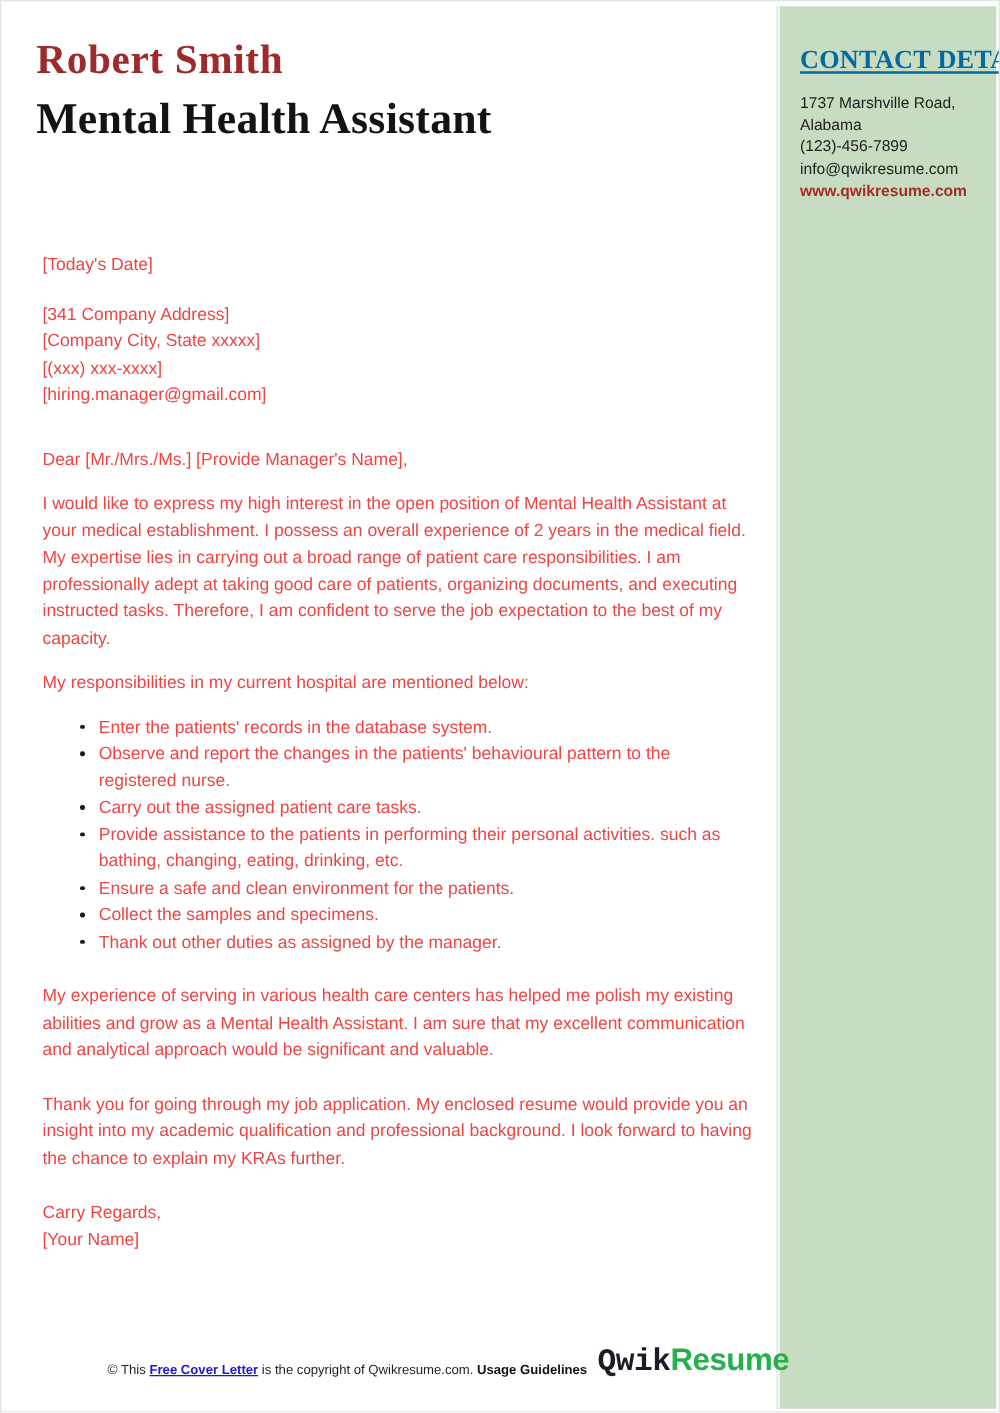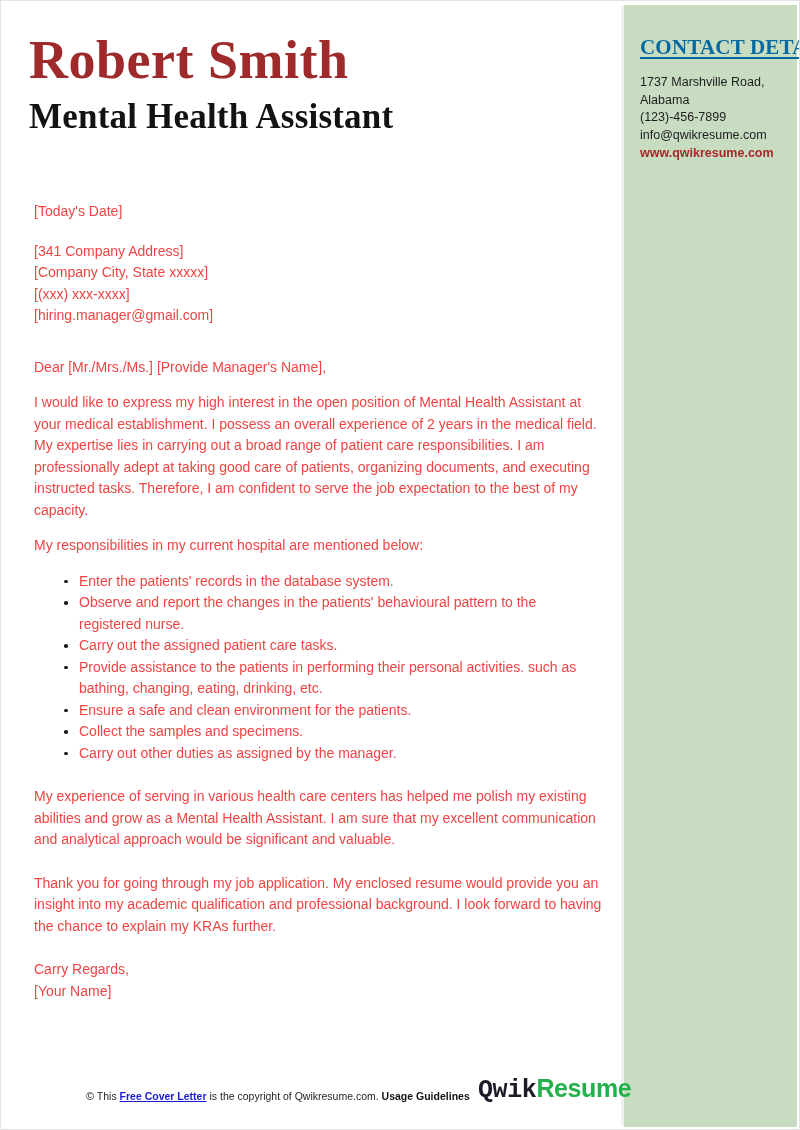--- a/index.html
+++ b/index.html
@@ -59,21 +59,21 @@
 
   
   .header {
     position: absolute;
     left: 28px;
     top: 30px;
     width: 580px;
   }
   .cand-name {
     font-family: "Liberation Serif", serif;
-    font-size: 54px;
+    font-size: 33px;
     font-weight: bold;
     color: #9e2a2b;
     line-height: 1.08;
     margin: 0;
     letter-spacing: 0.5px;
   }
   .cand-title {
     font-family: "Liberation Serif", serif;
     font-size: 35px;
     font-weight: bold;
@@ -202,21 +202,21 @@
 
     <p>My responsibilities in my current hospital are mentioned below:</p>
 
     <ul class="duties">
       <li>Enter the patients' records in the database system.</li>
       <li>Observe and report the changes in the patients' behavioural pattern to the registered nurse.</li>
       <li>Carry out the assigned patient care tasks.</li>
       <li>Provide assistance to the patients in performing their personal activities. such as bathing, changing, eating, drinking, etc.</li>
       <li>Ensure a safe and clean environment for the patients.</li>
       <li>Collect the samples and specimens.</li>
-      <li>Carry out other duties as assigned by the manager.</li>
+      <li>Thank out other duties as assigned by the manager.</li>
     </ul>
 
     <div class="gap-small"></div>
 
     <p>My experience of serving in various health care centers has helped me polish my existing abilities and grow as a Mental Health Assistant. I am sure that my excellent communication and analytical approach would be significant and valuable.</p>
 
     <div class="gap-small"></div>
 
     <p>Thank you for going through my job application. My enclosed resume would provide you an insight into my academic qualification and professional background. I look forward to having the chance to explain my KRAs further.</p>
 

